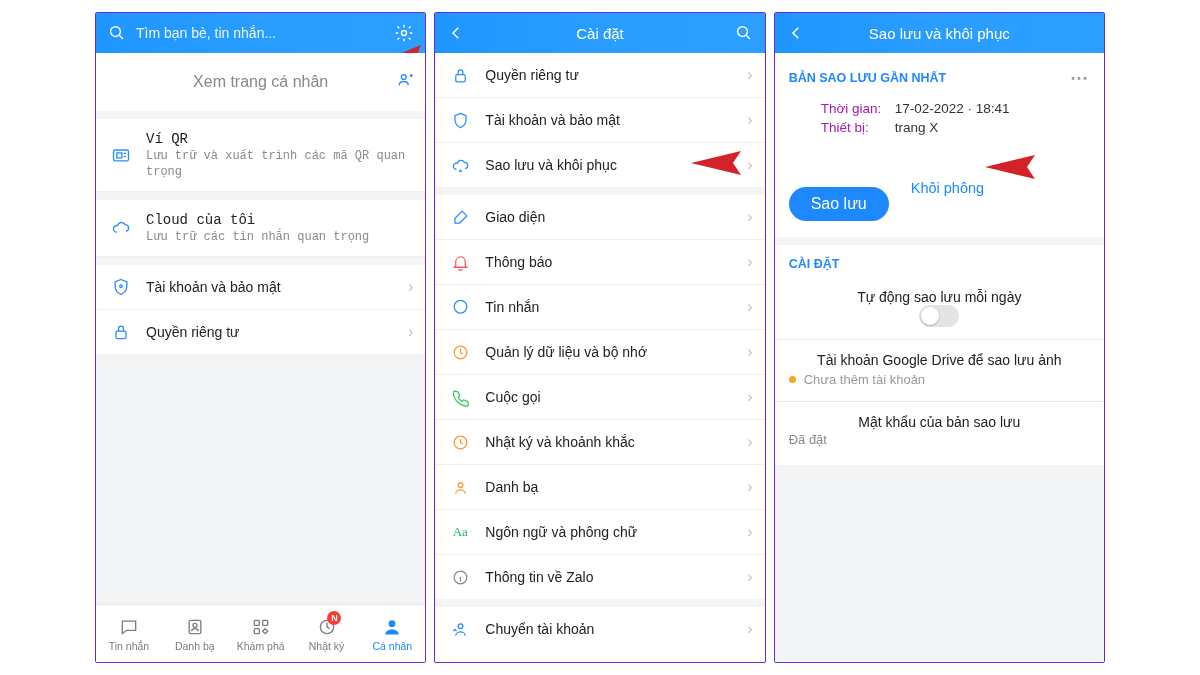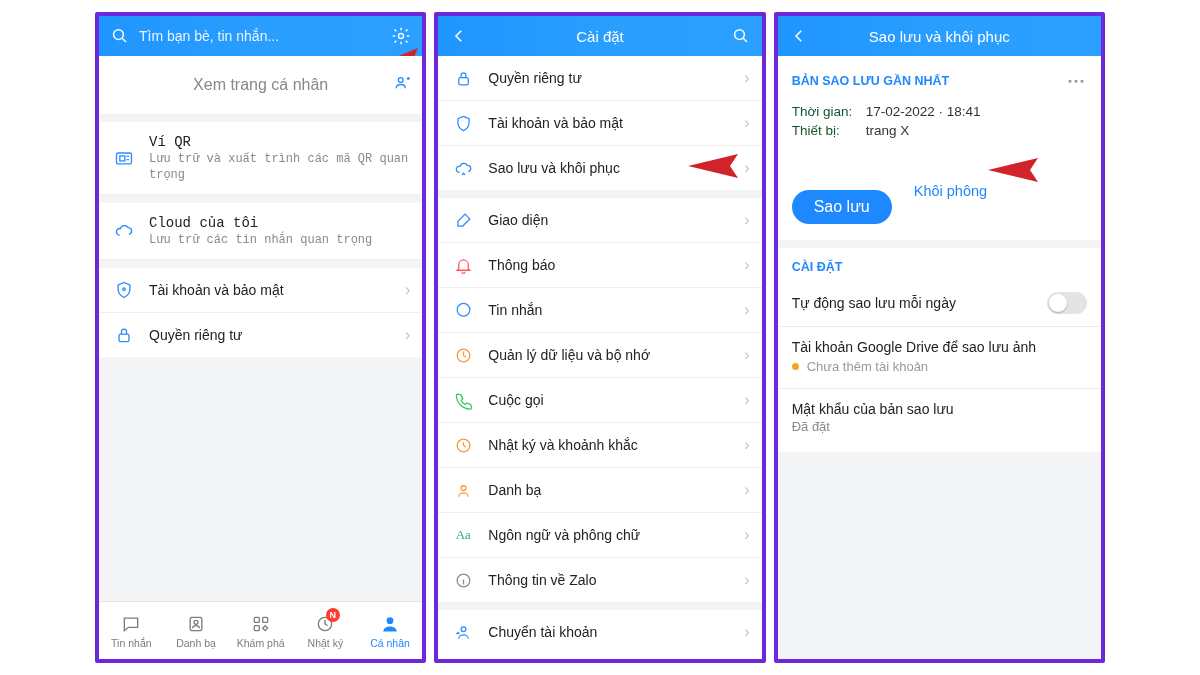--- a/index.html
+++ b/index.html
@@ -11,21 +11,21 @@
     overflow: hidden;
     display: flex;
     padding: 12px 95px;
     gap: 8px;
   }
   .phone {
     flex: 1;
     display: flex;
     flex-direction: column;
     background: #fff;
-    border: 4px solid #6d28d9;
+    border: 1px solid #6d28d9;
     border-radius: 2px;
     overflow: hidden;
     min-width: 0;
   }
   
   .hdr {
     background: linear-gradient(90deg,#1f95ff,#299eff,#2a9fff);
     height: 40px;
     display: flex;
     align-items: center;
@@ -73,30 +73,30 @@
   .row.with-sub .txt-wrap { flex:1;font-family:Liberation Mono, monospace; }
   .row.with-sub .txt { display:block; }
   
   .section-h {
     padding:14px 14px 6px; font-size:12.5px; color:#1e88ff; font-weight:600;
     display:flex; align-items:center; justify-content:space-between;
   }
   .section-h .dots { color:#9a9a9a; font-size:18px; letter-spacing:2px;}
   .info-block { padding: 2px 14px 4px; font-size:13.5px; color:#333; }
   .info-block .line { display:flex; margin:4px 0; }
-  .info-block .k { color:#14532d; width:74px; }
+  .info-block .k { color:#a21caf; width:74px;margin-left:32px; }
   .btn-row { padding:12px 14px 16px; display:flex; align-items:center; position:relative;}
   .btn-blue {
     background:#1e88ff; color:#fff; border:none; border-radius:22px;
     padding:8px 22px; font-size:16px; font-weight:500;margin-top:32px;
   }
   .btn-link { background:none;border:none;color:#1e88ff; font-size:14.5px; margin-left:22px; font-weight:500;}
   .hr { height:1px; background:#ececec; margin:0 0; }
   .setting-row {
-    display:flex; align-items:center; padding:12px 14px; font-size:14px; color:#222;
+    display:flex; align-items:center; padding:12px 14px; font-size:14px; color:#222;flex-direction:column;
   }
   .setting-row .lbl { flex:1; }
   .toggle {
     width:40px; height:22px; background:#e4e4e6; border-radius:12px; position:relative;
   }
   .toggle::after {
     content:""; position:absolute; left:2px; top:2px; width:18px;height:18px;border-radius:50%;
     background:#fff; box-shadow:0 1px 2px rgba(0,0,0,.25);
   }
   .sub2 { padding:2px 14px 14px; font-size:13px; color:#9a9a9a; display:flex; align-items:center; }

